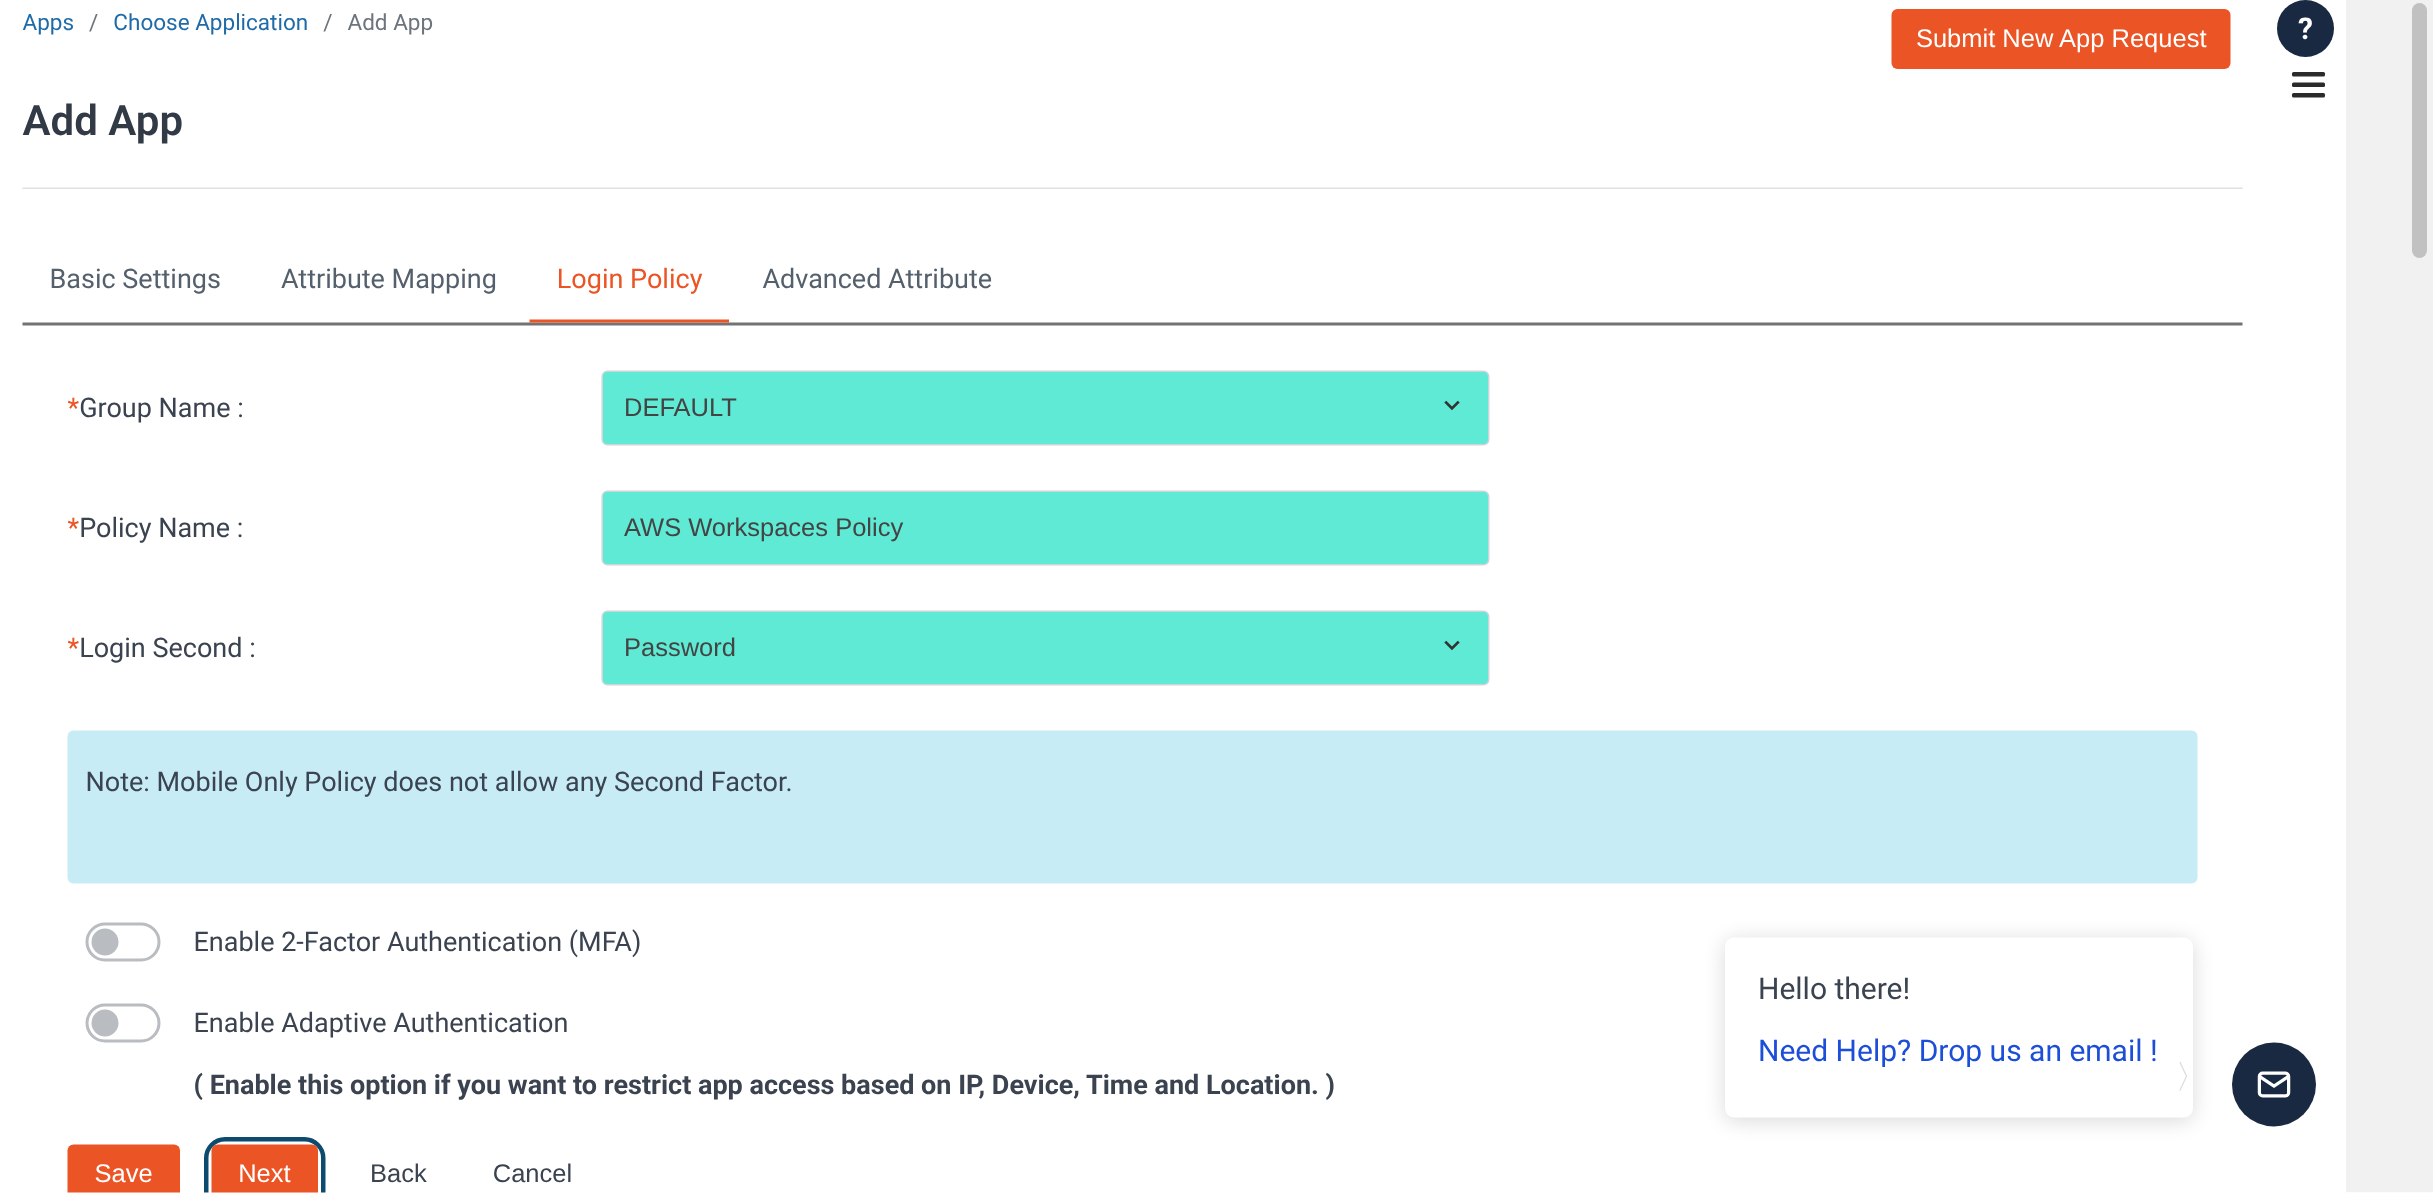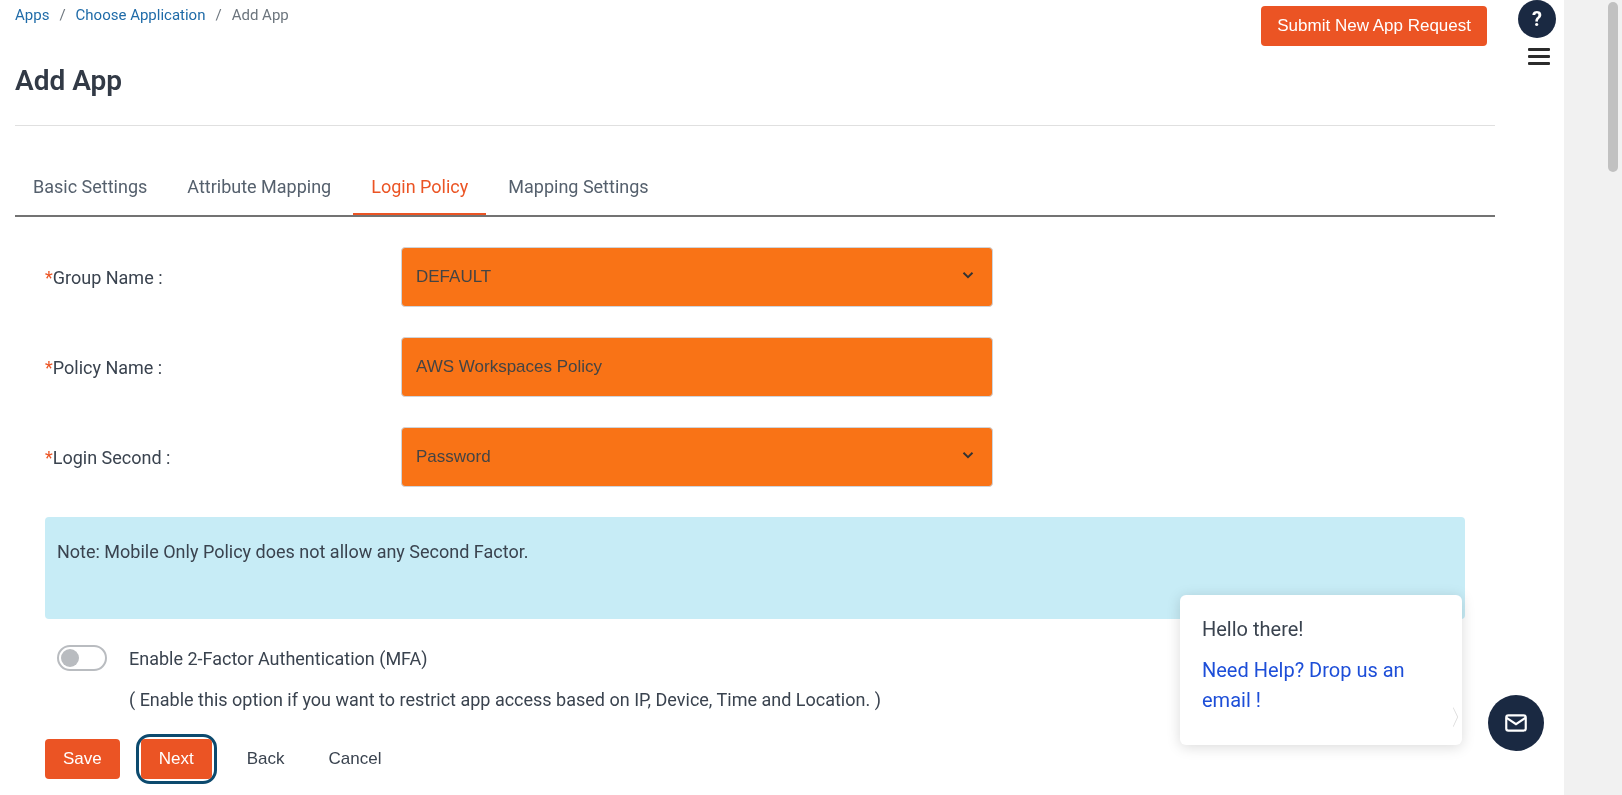--- a/index.html
+++ b/index.html
@@ -97,27 +97,27 @@
     }
     .required {
       color: #eb5424;
     }
     .select-wrap {
       position: relative;
       width: 592px;
     }
     .form-select, .form-input {
       width: 592px;
-      height: 60px;
+      height: 50px;
       border: 1px solid #ced4da;
       border-radius: 4px;
       padding: 0 14px;
       font-size: 17px;
       color: #444;
-      background: #f97316;
+      background: #5eead4;
       appearance: none;
       -webkit-appearance: none;
     }
     .chevron {
       position: absolute;
       right: 16px;
       top: 50%;
       transform: translateY(-50%);
       pointer-events: none;
     }
@@ -163,20 +163,21 @@
     .toggle-label {
       font-size: 18px;
       color: #3a434f;
     }
     .toggle-sub {
       font-size: 18px;
       color: #3a434f;
       margin-left: 84px;
       margin-top: -10px;
       margin-bottom: 24px;
+      font-weight: bold;
     }
     .action-row {
       display: flex;
       gap: 16px;
       align-items: center;
       padding-left: 30px;
       margin-top: 16px;
     }
     .btn {
       border: none;
@@ -253,21 +254,21 @@
       height: 170px;
       background: #c1c1c1;
       border-radius: 5px;
     }
 
     
     .chat-popup {
       position: absolute;
       right: 160px;
       bottom: 50px;
-      width: 282px;
+      width: 312px;
       background: #fff;
       border-radius: 6px;
       box-shadow: 0 2px 14px rgba(0,0,0,0.15);
       padding: 22px 22px 30px 22px;
     }
     .chat-popup .line1 {
       font-size: 20px;
       color: #3a434f;
       margin-bottom: 14px;
     }
@@ -328,21 +329,21 @@
   </div>
 
   <h1 class="page-title">Add App</h1>
 
   <hr class="hr">
 
   <div class="tabs">
     <div class="tab">Basic Settings</div>
     <div class="tab">Attribute Mapping</div>
     <div class="tab active">Login Policy</div>
-    <div class="tab">Mapping Settings</div>
+    <div class="tab">Advanced Attribute</div>
   </div>
 
   <div class="form-area">
 
     <div class="form-row">
       <div class="form-label">
         <span class="required">*</span><span>Group Name :</span>
       </div>
       <div class="select-wrap">
         <input class="form-select" readonly="" value="DEFAULT" style="">
@@ -377,20 +378,26 @@
 
     <div class="note-box">Note: Mobile Only Policy does not allow any Second Factor.</div>
 
     <div class="toggle-row">
       <div class="toggle">
           <div class="knob"></div>
         </div>
       <div class="toggle-label">Enable 2-Factor Authentication (MFA)</div>
     </div>
 
+    <div class="toggle-row">
+      <div class="toggle">
+          <div class="knob"></div>
+        </div>
+      <div class="toggle-label">Enable Adaptive Authentication</div>
+    </div>
     <div class="toggle-sub">( Enable this option if you want to restrict app access based on IP, Device, Time and Location. )</div>
 
   </div>
 
   <div class="action-row">
     <button class="btn btn-primary">Save</button>
     <span class="btn-next-wrap">
       <button class="btn btn-next">Next</button>
     </span>
     <button class="btn btn-link">Back</button>

